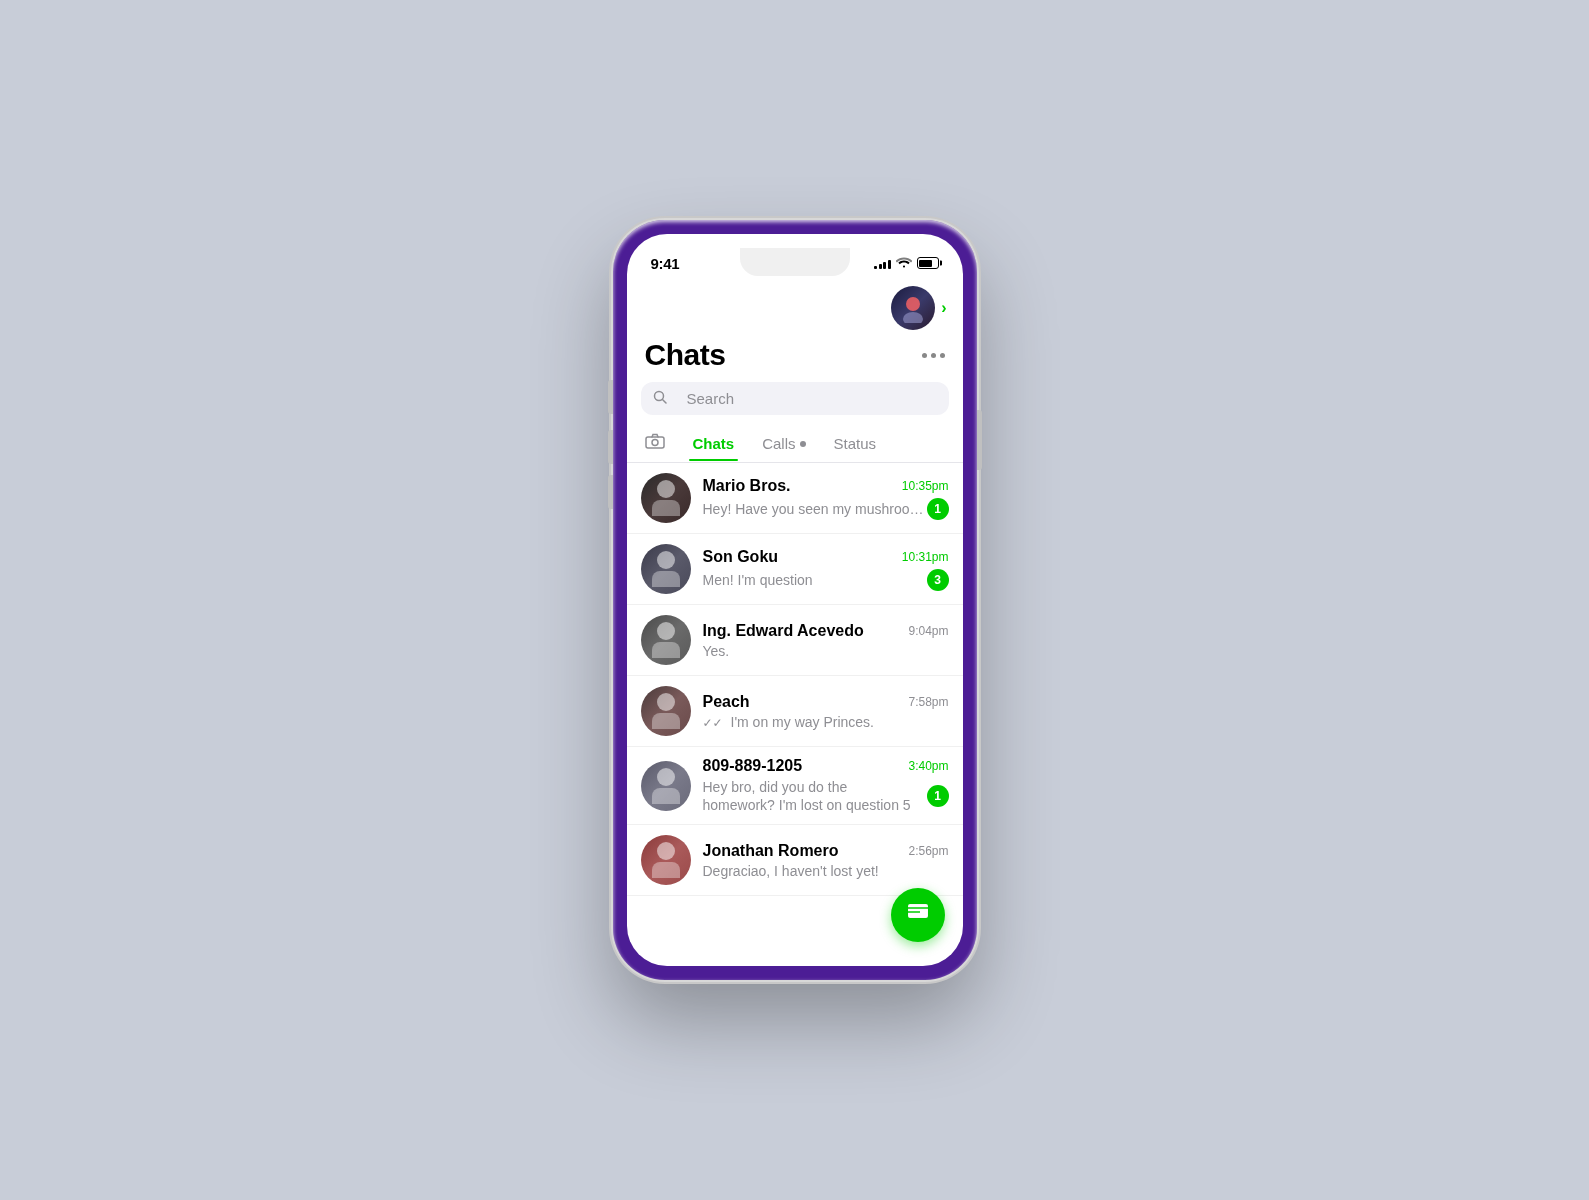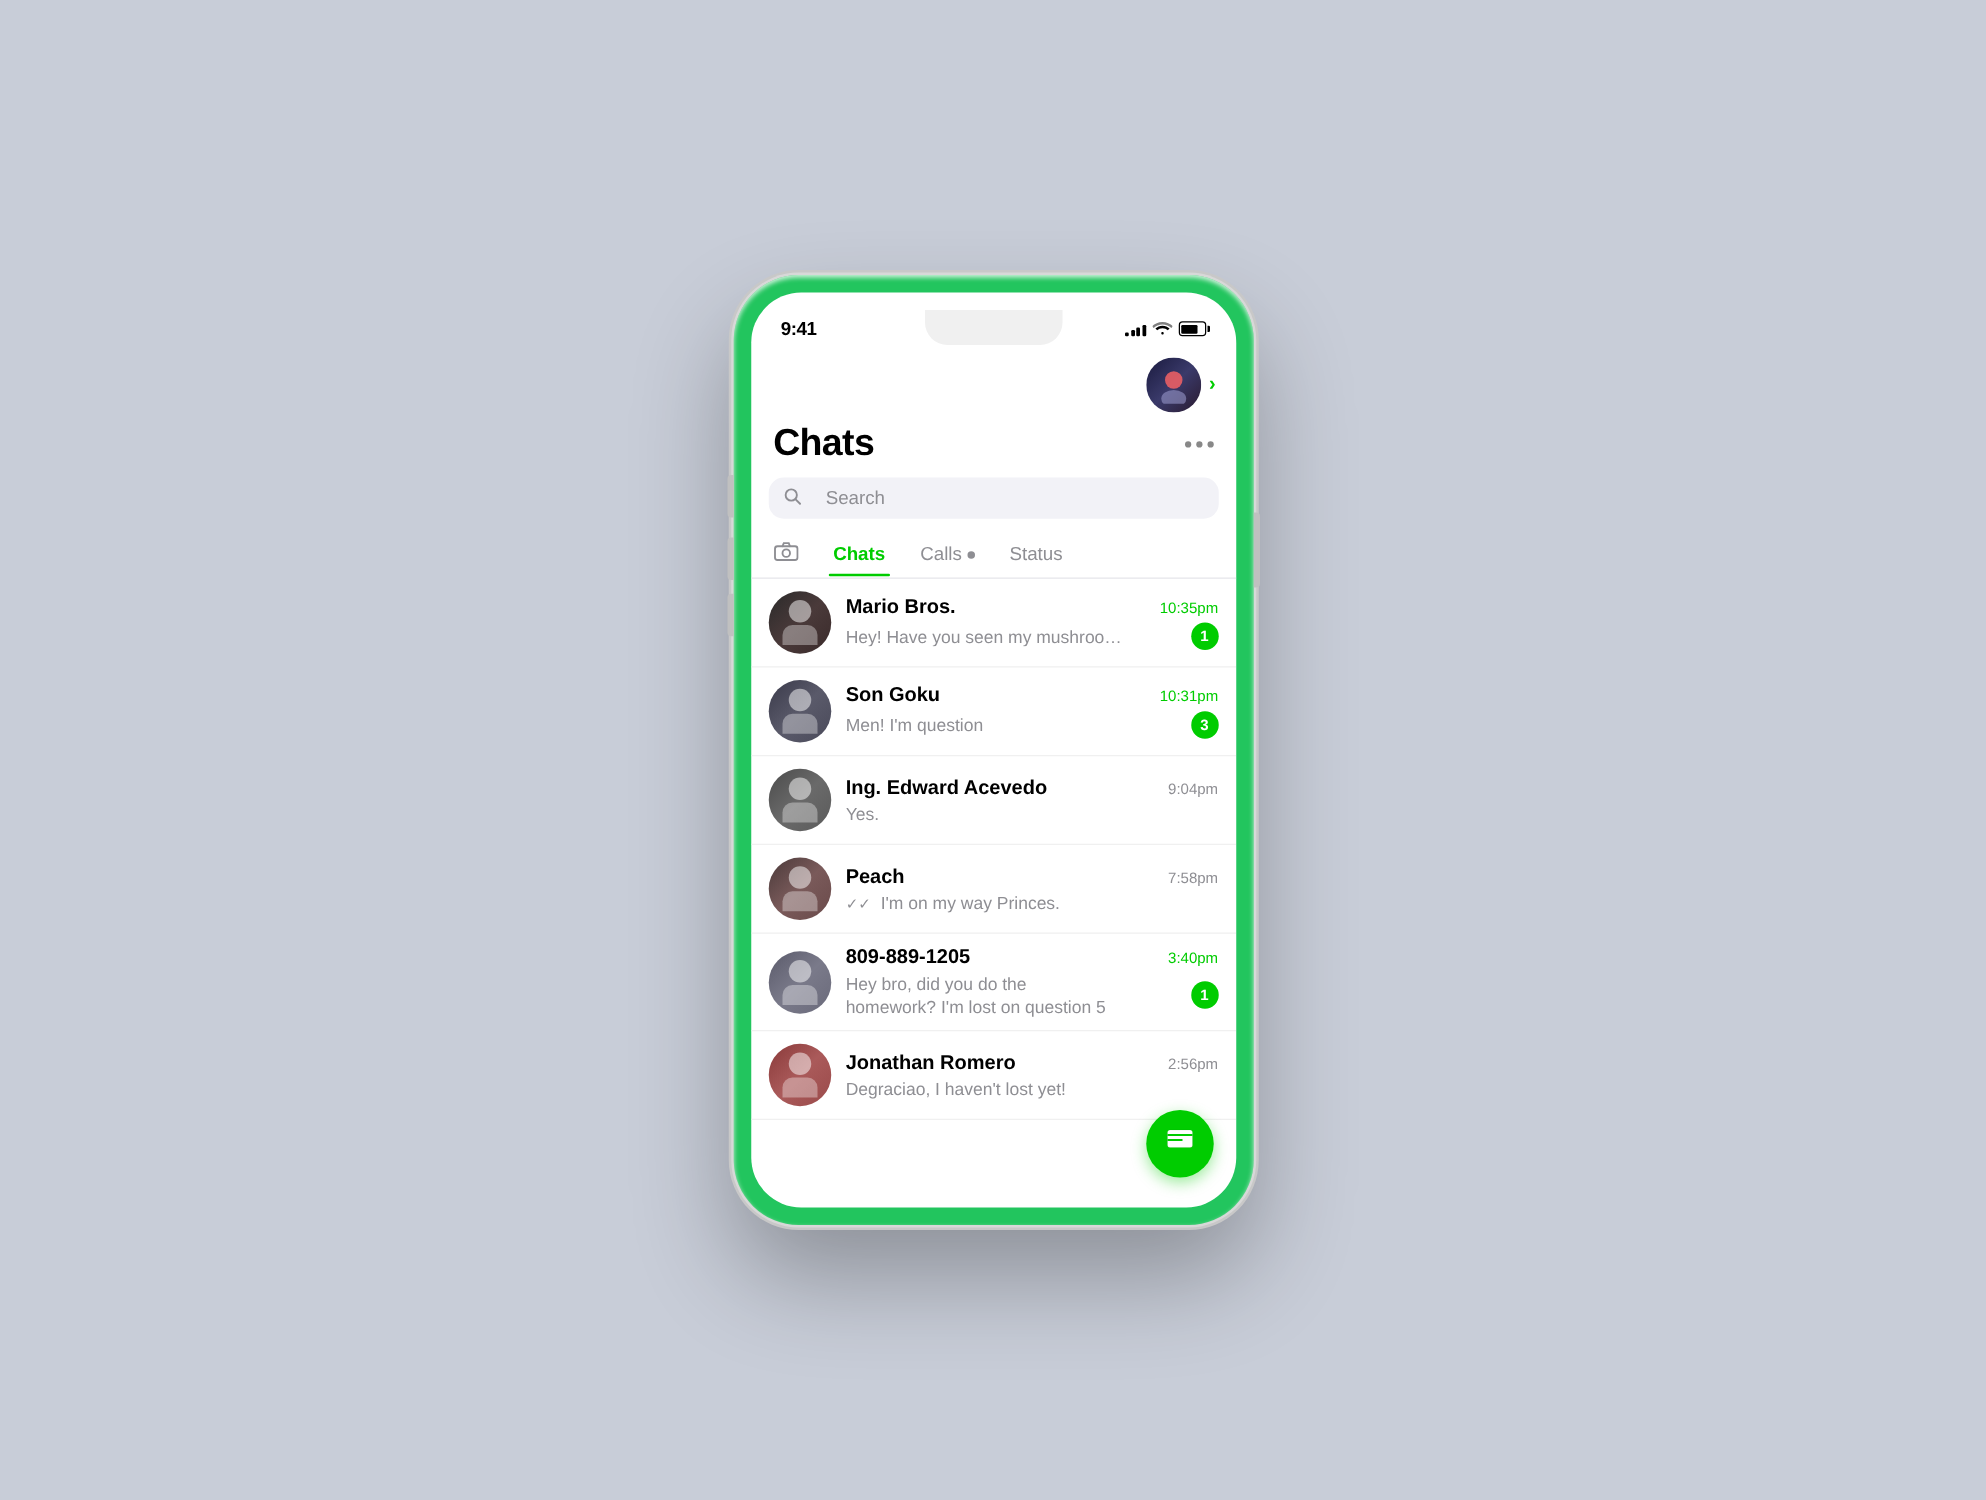--- a/index.html
+++ b/index.html
@@ -9,23 +9,23 @@
       height: 1200px;
       background: #c8cdd8;
       display: flex;
       align-items: center;
       justify-content: center;
       font-family: -apple-system, BlinkMacSystemFont, 'Helvetica Neue', sans-serif;
       overflow: hidden;
     }
 
     .phone-shell {
-      width: 416px;
+      width: 364px;
       height: 760px;
-      background: #22c55e;
+      background: #4c1d95;
       border-radius: 52px;
       position: relative;
       box-shadow:
         0 0 0 2px #d8d8d8,
         0 0 0 4px #c8c8c8,
         0 40px 80px rgba(0,0,0,0.3),
         inset 0 2px 4px rgba(255,255,255,0.8);
     }
 
     

